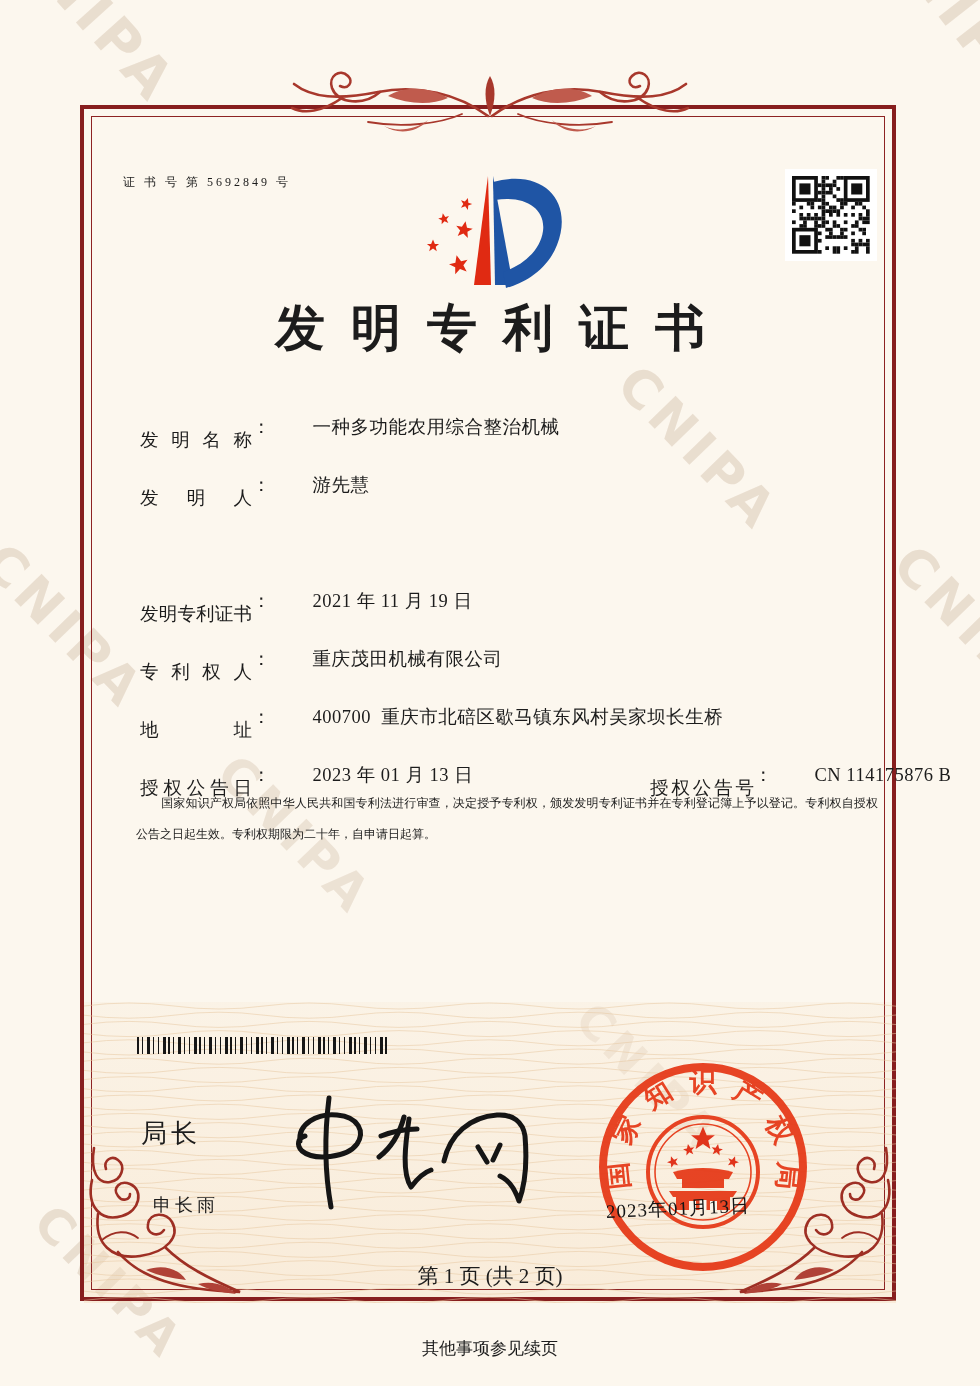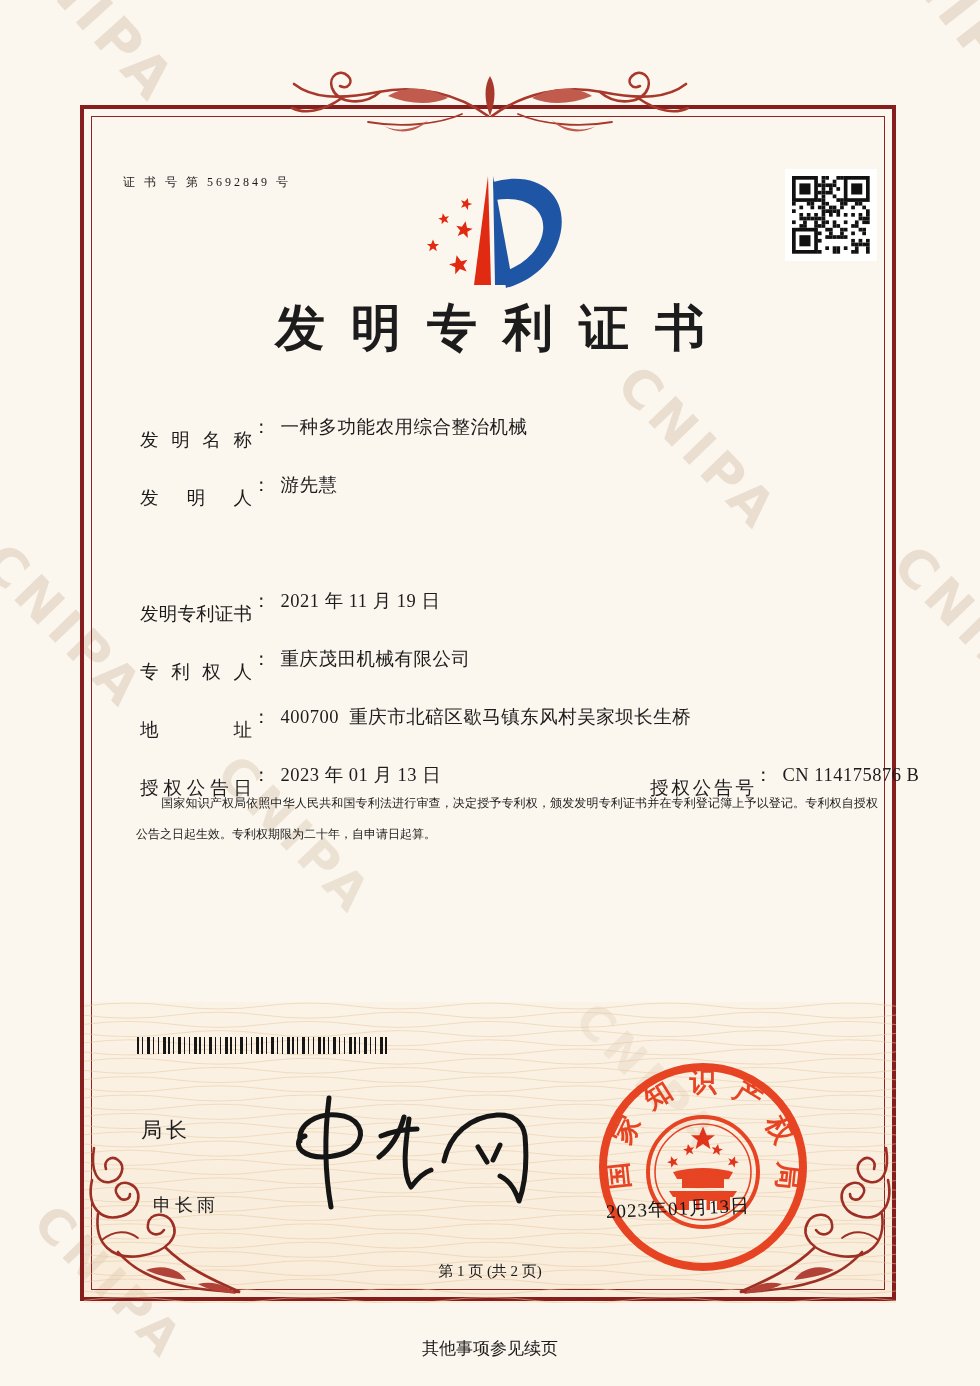--- a/index.html
+++ b/index.html
@@ -31,45 +31,45 @@
     font-size:50px;font-weight:bold;letter-spacing:26px;text-indent:26px;
   }
   
   .field-row{position:absolute;left:140px;font-size:18.5px;white-space:nowrap;}
   .f-label{
     display:inline-block;width:112px;text-align:justify;text-align-last:justify;
     vertical-align:top;
     margin-top:13px;
   }
   .f-colon{display:inline-block;margin-right:10px;}
-  .f-value{display:inline-block;white-space:pre-wrap;letter-spacing:.5px;}
+  .f-value{display:inline-block;white-space:pre-wrap;letter-spacing:.5px;margin-left:32px;}
   .grant-pair{position:absolute;left:510px;top:0;}
   
   .legal{
     position:absolute;left:136px;top:788px;width:742px;
     font-size:12px;line-height:31px;text-align:justify;
   }
   .legal p{margin:0;text-indent:2.1em;}
   
   .wave-band{position:absolute;left:84px;top:1002px;width:812px;height:301px;
     background:linear-gradient(rgba(247,230,207,.25),rgba(245,222,192,.45));}
   .barcode{
     position:absolute;left:137px;top:1037px;width:252px;height:17px;
     background-image:repeating-linear-gradient(90deg,
       #161616 0 2px,transparent 2px 5px,#161616 5px 6px,transparent 6px 10px,
       #161616 10px 13px,transparent 13px 16px,#161616 16px 17px,transparent 17px 21px,
       #161616 21px 22px,transparent 22px 26px,#161616 26px 29px,transparent 29px 31px);
   }
-  .issuer-title{position:absolute;left:141px;top:1116px;font-size:21px;letter-spacing:4px;}
+  .issuer-title{position:absolute;left:141px;top:1116px;font-size:26px;letter-spacing:4px;}
   .issuer-name{position:absolute;left:153px;top:1161px;font-size:18px;letter-spacing:4px;margin-top:32px;}
   .seal-date{
     position:absolute;left:606px;top:1195px;width:180px;font-size:19px;
     letter-spacing:1px;color:#141414;transform:rotate(-2.5deg);z-index:6;
   }
-  .page-note{position:absolute;left:0;top:1262px;width:980px;text-align:center;font-size:15px;z-index:5;}
+  .page-note{position:absolute;left:0;top:1262px;width:980px;text-align:center;font-size:21px;z-index:5;}
   .cont-note{position:absolute;left:0;top:1325px;width:980px;text-align:center;font-size:17px;margin-top:12px;}
   svg{position:absolute;pointer-events:none;}
   #ornaments{left:0;top:0;z-index:3;}
   #logo-svg{left:415px;top:150px;z-index:2;}
   #qr-svg{left:785px;top:169px;z-index:2;}
   #waves-svg{left:84px;top:1002px;z-index:1;}
   #sig-svg{left:275px;top:1085px;z-index:4;}
   #seal-svg{left:591px;top:1055px;z-index:5;opacity:.95;}
   .wave-band{z-index:0;}
   .barcode,.issuer-title,.issuer-name,.cert-no,.title,.field-row,.legal{z-index:2;}

